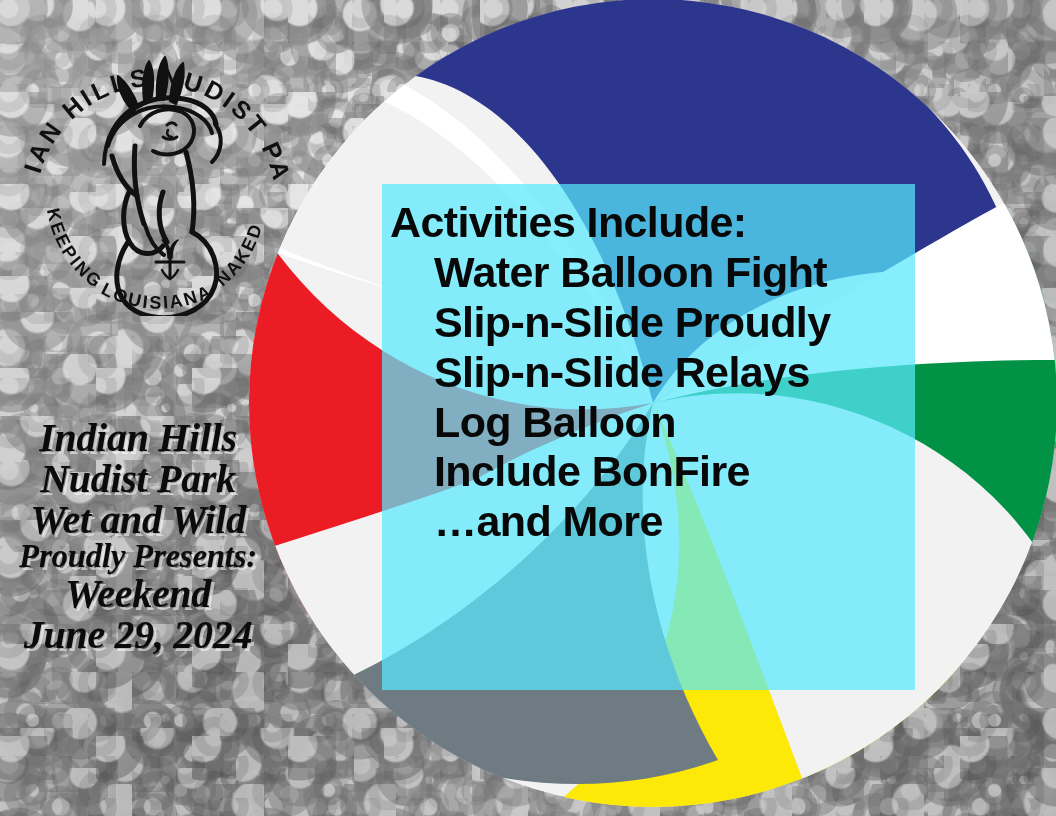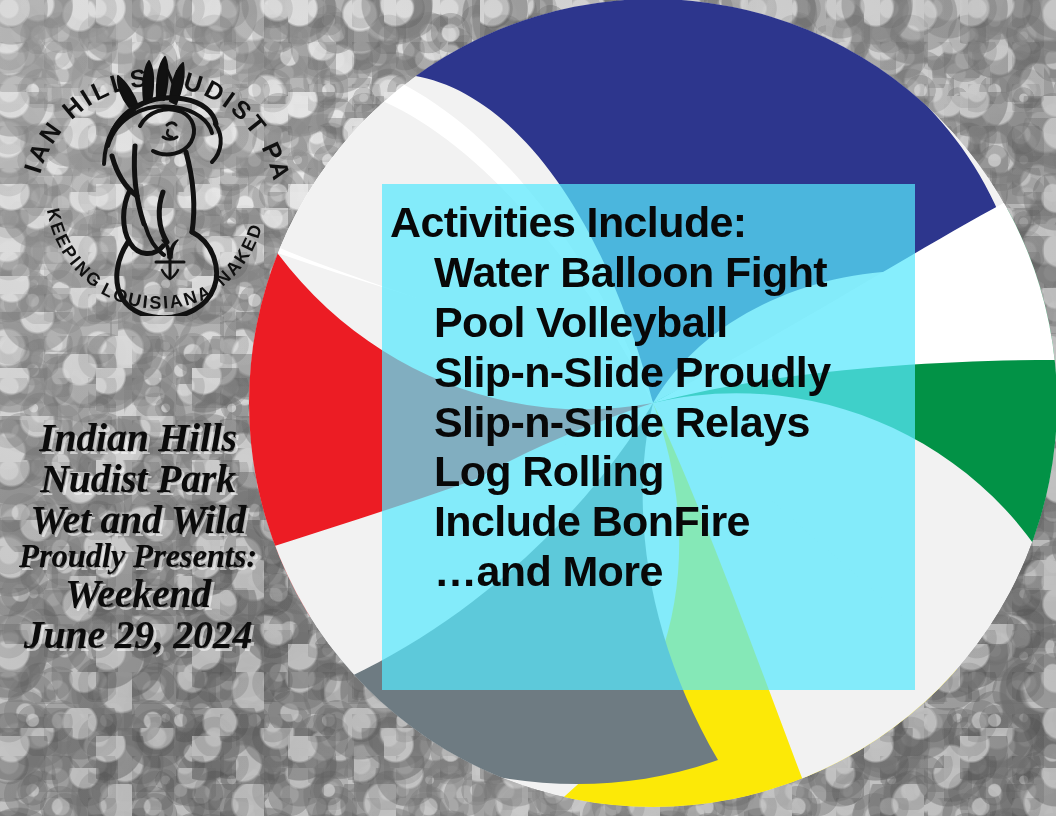--- a/index.html
+++ b/index.html
@@ -154,24 +154,23 @@
         <path fill="#F2F2F2" d="M405 413 C 330 540 190 660 45 710 C 20 665 5 615 -2 565 C 140 520 300 470 405 413 Z"></path>
       </g>
     </svg>
   </div>
 
   <div id="panel"></div>
 
   <div id="activities">
     <span class="item">Activities Include:</span>
     <span class="item indent">Water Balloon Fight</span>
-    <span class="item indent">Pool Volleyball</span>
     <span class="item indent">Slip-n-Slide Proudly</span>
     <span class="item indent">Slip-n-Slide Relays</span>
-    <span class="item indent">Log Rolling</span>
+    <span class="item indent">Log Balloon</span>
     <span class="item indent">Include BonFire</span>
     <span class="item indent">…and More</span>
   </div>
 
   <div id="logo">
     <svg viewBox="0 0 280 310" xmlns="http://www.w3.org/2000/svg">
       <defs>
         <path id="arcTop" d="M 22 178 A 120 120 0 0 1 258 178"></path>
         <path id="arcBotL" d="M 30 196 A 118 118 0 0 0 96 292"></path>
         <path id="arcBotC" d="M 86 288 A 118 118 0 0 0 196 290"></path>

